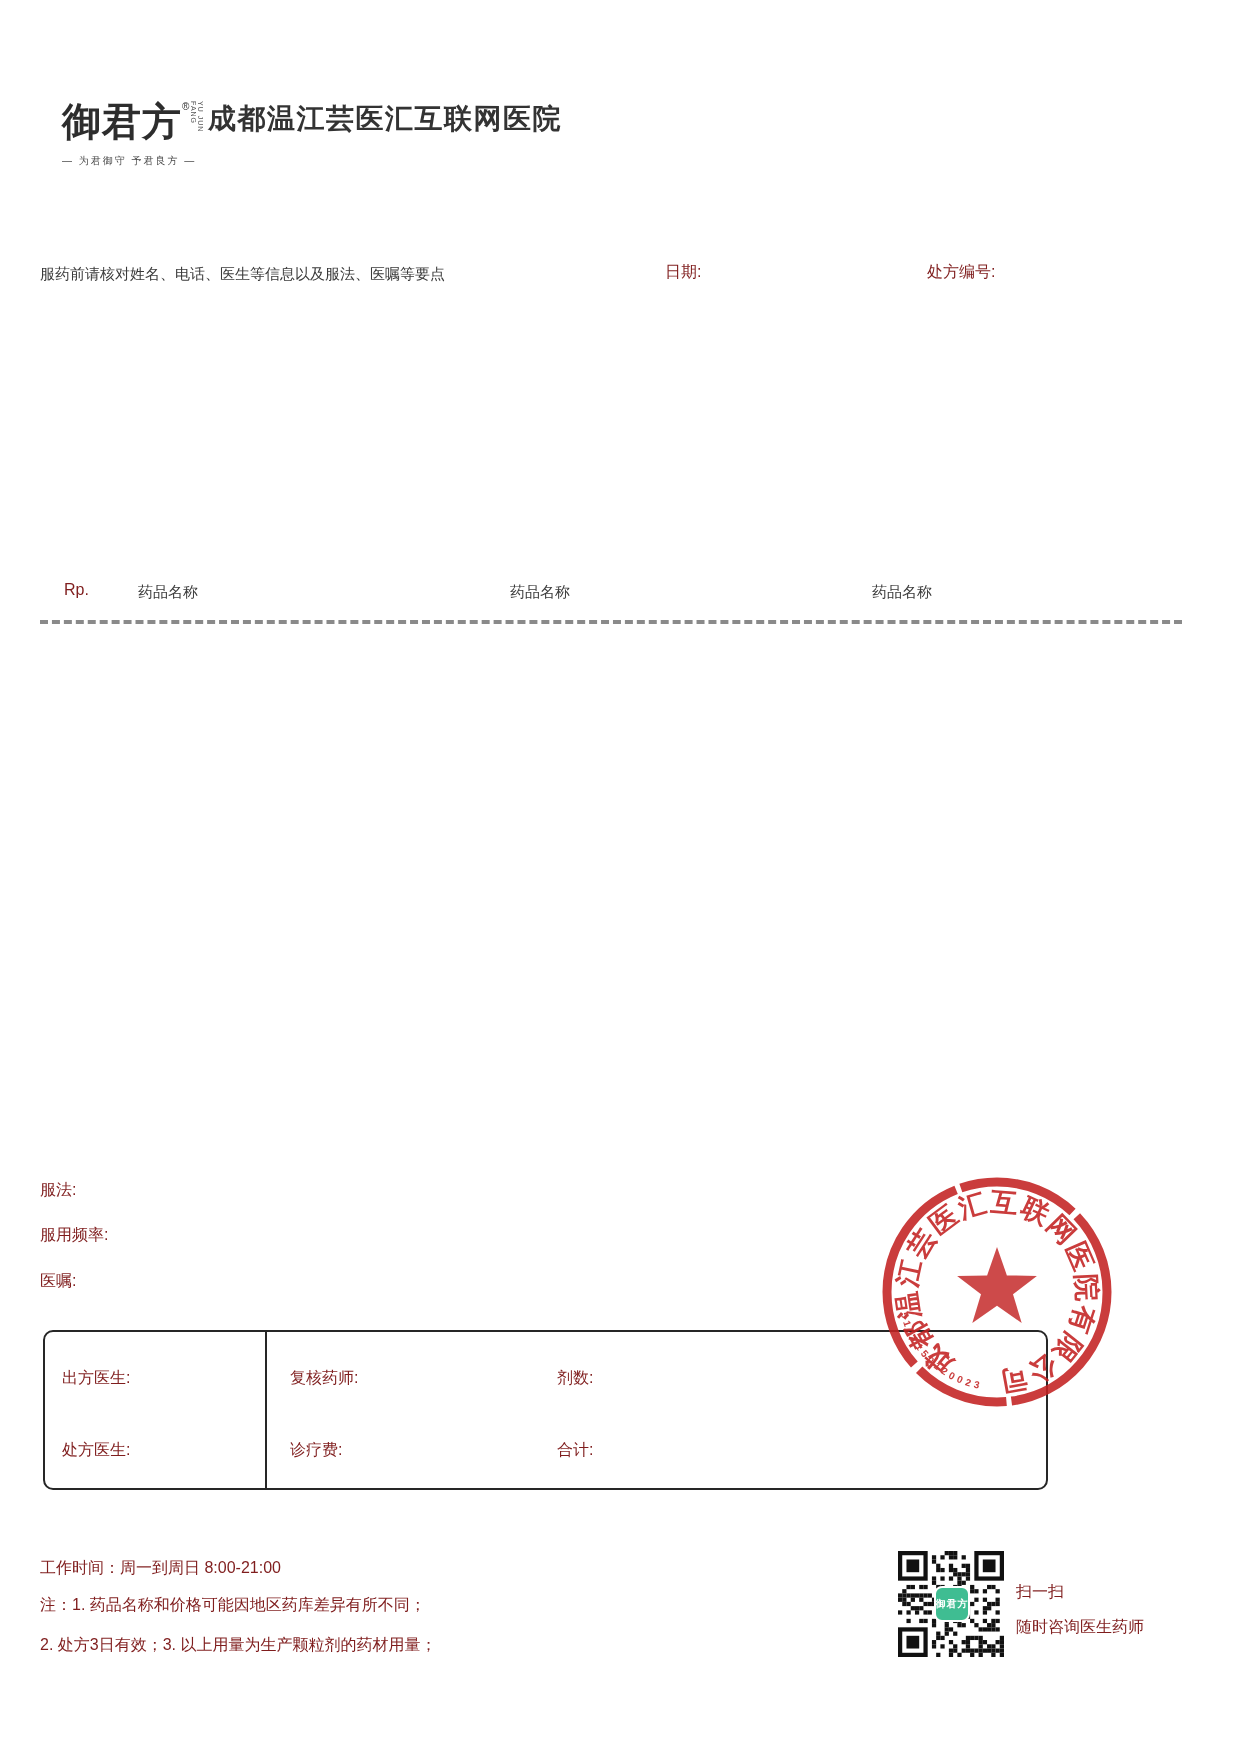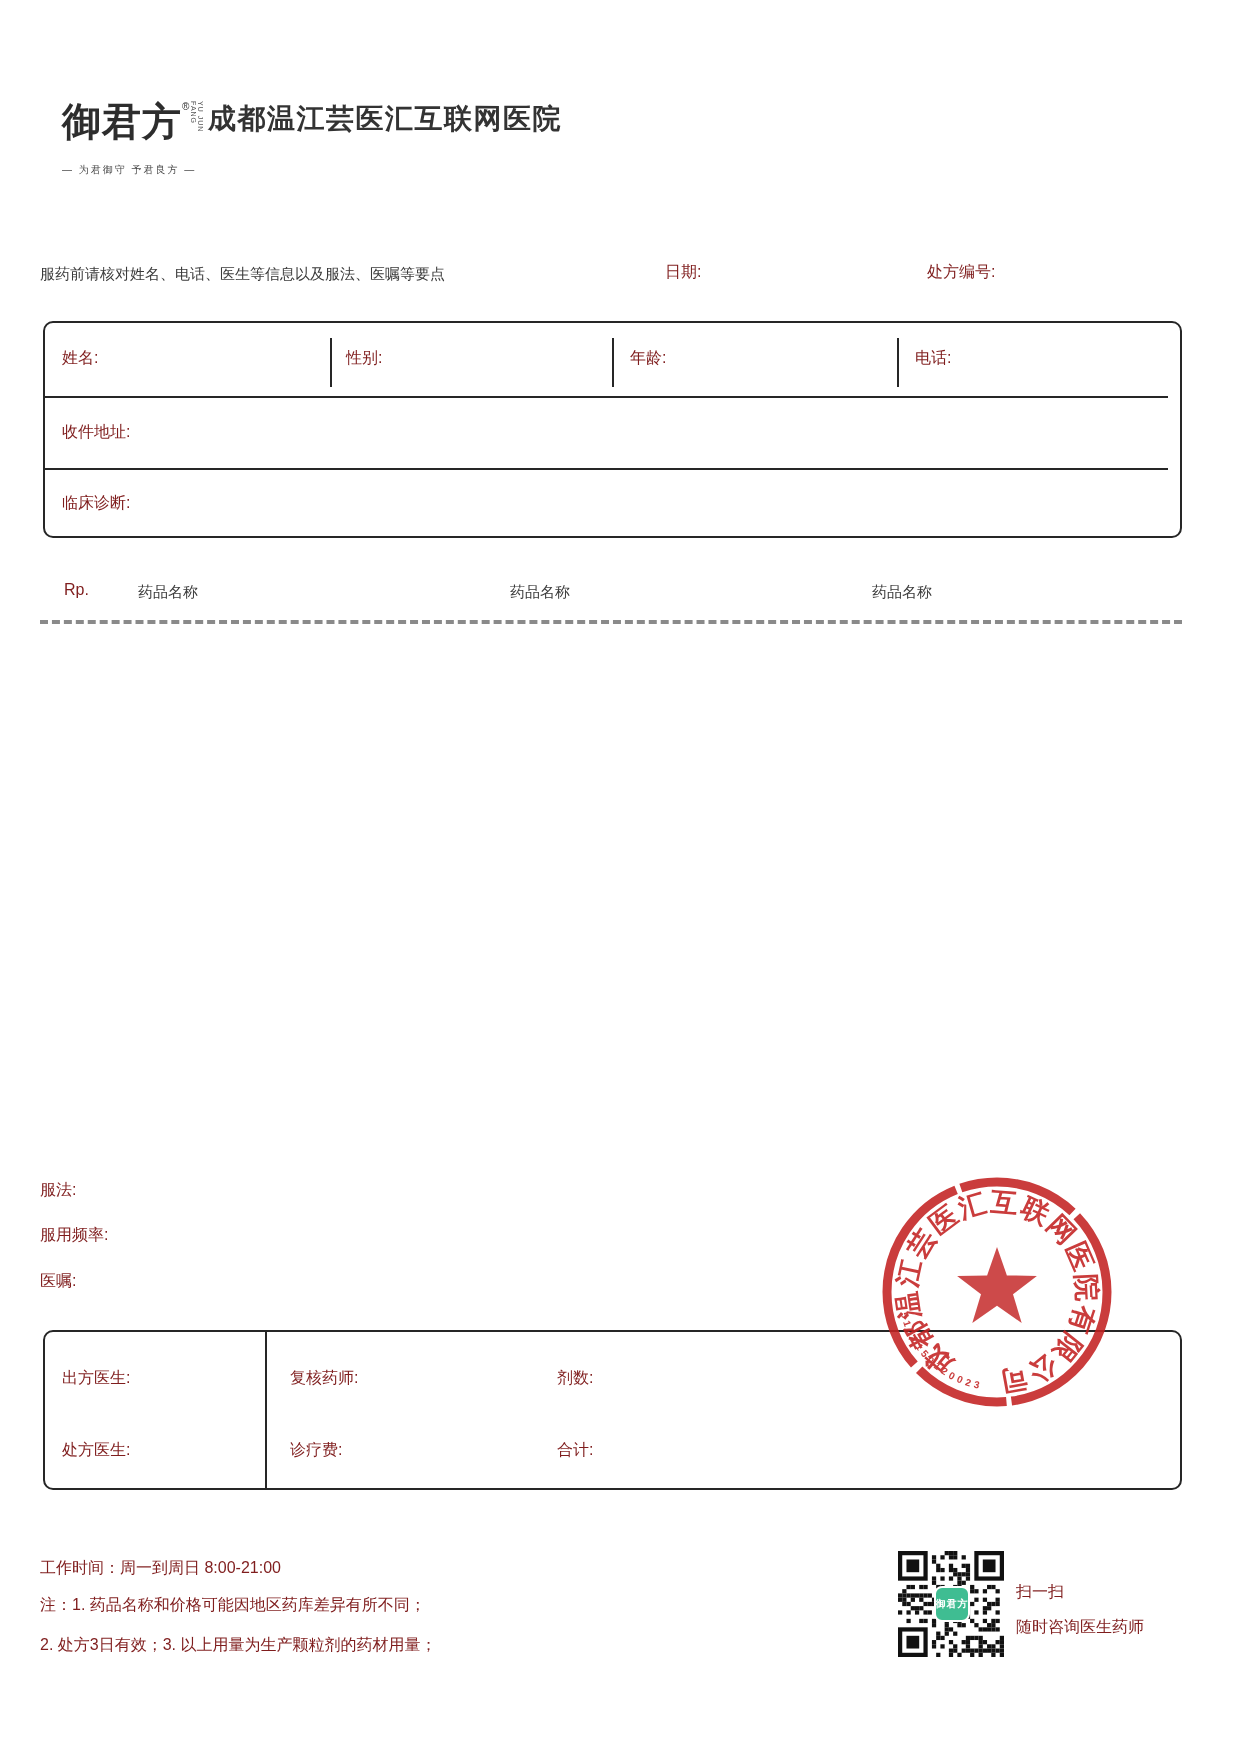--- a/index.html
+++ b/index.html
@@ -11,21 +11,21 @@
   .small{font-size:15px;line-height:27px;color:#3a3a3a;white-space:nowrap;}
   .box{position:absolute;border:2px solid #262626;border-radius:10px;background:transparent;box-sizing:border-box;}
   .hline{position:absolute;left:0;height:2px;background:#262626;}
   .vline{position:absolute;width:2px;background:#262626;}
   
   .brand-name{font-family:"DejaVu Serif","Liberation Serif",serif;font-weight:700;
               font-size:39px;line-height:40px;color:#2d2d2d;letter-spacing:1px;}
   .brand-reg{font-size:10px;vertical-align:top;color:#2d2d2d;}
   .brand-pinyin{writing-mode:vertical-rl;font-size:7px;letter-spacing:1px;color:#555;
                 display:inline-block;height:36px;margin-left:1px;vertical-align:top;}
-  .brand-tagline{font-size:10px;letter-spacing:2px;color:#4a4a4a;margin-top:22px;white-space:nowrap;}
+  .brand-tagline{font-size:10px;letter-spacing:2px;color:#4a4a4a;margin-top:13px;white-space:nowrap;}
   .hospital-title{font-size:28px;font-weight:700;letter-spacing:1.5px;color:#333;white-space:nowrap;}
   
   .dashed{position:absolute;border-top:4px dashed #8a8a8a;}
   
   .stamp{position:absolute;left:877px;top:1172px;width:240px;height:240px;opacity:.88;z-index:5;}
   .stamp-ring{fill:none;stroke:var(--stamp,#c32222);stroke-width:9;
               stroke-dasharray:158 5 96 7 210 5 120 6;}
   .stamp-star{fill:var(--stamp,#c32222);opacity:.93;}
   .stamp-char{font-size:27px;font-weight:700;fill:var(--stamp,#c32222);
               text-anchor:middle;dominant-baseline:central;
@@ -48,47 +48,34 @@
     <span class="brand-name">御君方</span><span class="brand-reg">®</span><span class="brand-pinyin">YU JUN FANG</span>
     <div class="brand-tagline">— 为君御守 予君良方 —</div>
   </div>
 
   <div class="abs hospital-title" style="left:208px;top:100px;">成都温江芸医汇互联网医院</div>
 
   <div class="abs small" style="left:40px;top:260px;">服药前请核对姓名、电话、医生等信息以及服法、医嘱等要点</div>
   <div class="abs lbl" style="left:665px;top:258px;">日期:</div>
   <div class="abs lbl" style="left:927px;top:258px;">处方编号:</div>
 
-  <div class="box" style="left:43px;top:321px;width:1139px;height:217px;">
-    <div class="abs lbl" style="left:17px;top:21px;">姓名:</div>
-    <div class="abs lbl" style="left:301px;top:21px;">性别:</div>
-    <div class="abs lbl" style="left:585px;top:21px;">年龄:</div>
-    <div class="abs lbl" style="left:870px;top:21px;">电话:</div>
-    <div class="vline" style="left:285px;top:15px;height:49px;"></div>
-    <div class="vline" style="left:567px;top:15px;height:49px;"></div>
-    <div class="vline" style="left:852px;top:15px;height:49px;"></div>
-    <div class="hline" style="top:73px;right:12px;"></div>
-    <div class="abs lbl" style="left:17px;top:95px;">收件地址:</div>
-    <div class="hline" style="top:145px;right:12px;"></div>
-    <div class="abs lbl" style="left:17px;top:166px;">临床诊断:</div>
-  </div>
 
   <div class="abs lbl" style="left:64px;top:576px;">Rp.</div>
   <div class="abs small" style="left:138px;top:578px;">药品名称</div>
   <div class="abs small" style="left:510px;top:578px;">药品名称</div>
   <div class="abs small" style="left:872px;top:578px;">药品名称</div>
   <div class="dashed" style="left:40px;top:620px;width:1142px;"></div>
 
   <div class="abs" style="left:40px;top:630px;width:1142px;height:530px;"></div>
 
   <div class="abs lbl" style="left:40px;top:1176px;">服法:</div>
   <div class="abs lbl" style="left:40px;top:1221px;">服用频率:</div>
   <div class="abs lbl" style="left:40px;top:1267px;">医嘱:</div>
 
-  <div class="box" style="left:43px;top:1330px;width:1139px;height:160px;">
+  <div class="box" style="left:43px;top:1330px;width:1005px;height:160px;">
     <div class="vline" style="left:220px;top:0;height:156px;"></div>
     <div class="abs lbl" style="left:17px;top:32px;">出方医生:</div>
     <div class="abs lbl" style="left:245px;top:32px;">复核药师:</div>
     <div class="abs lbl" style="left:512px;top:32px;">剂数:</div>
     <div class="abs lbl" style="left:17px;top:104px;">处方医生:</div>
     <div class="abs lbl" style="left:245px;top:104px;text-align:center;">诊疗费:</div>
     <div class="abs lbl" style="left:512px;top:104px;">合计:</div>
   </div>
 
   <div class="stamp">

